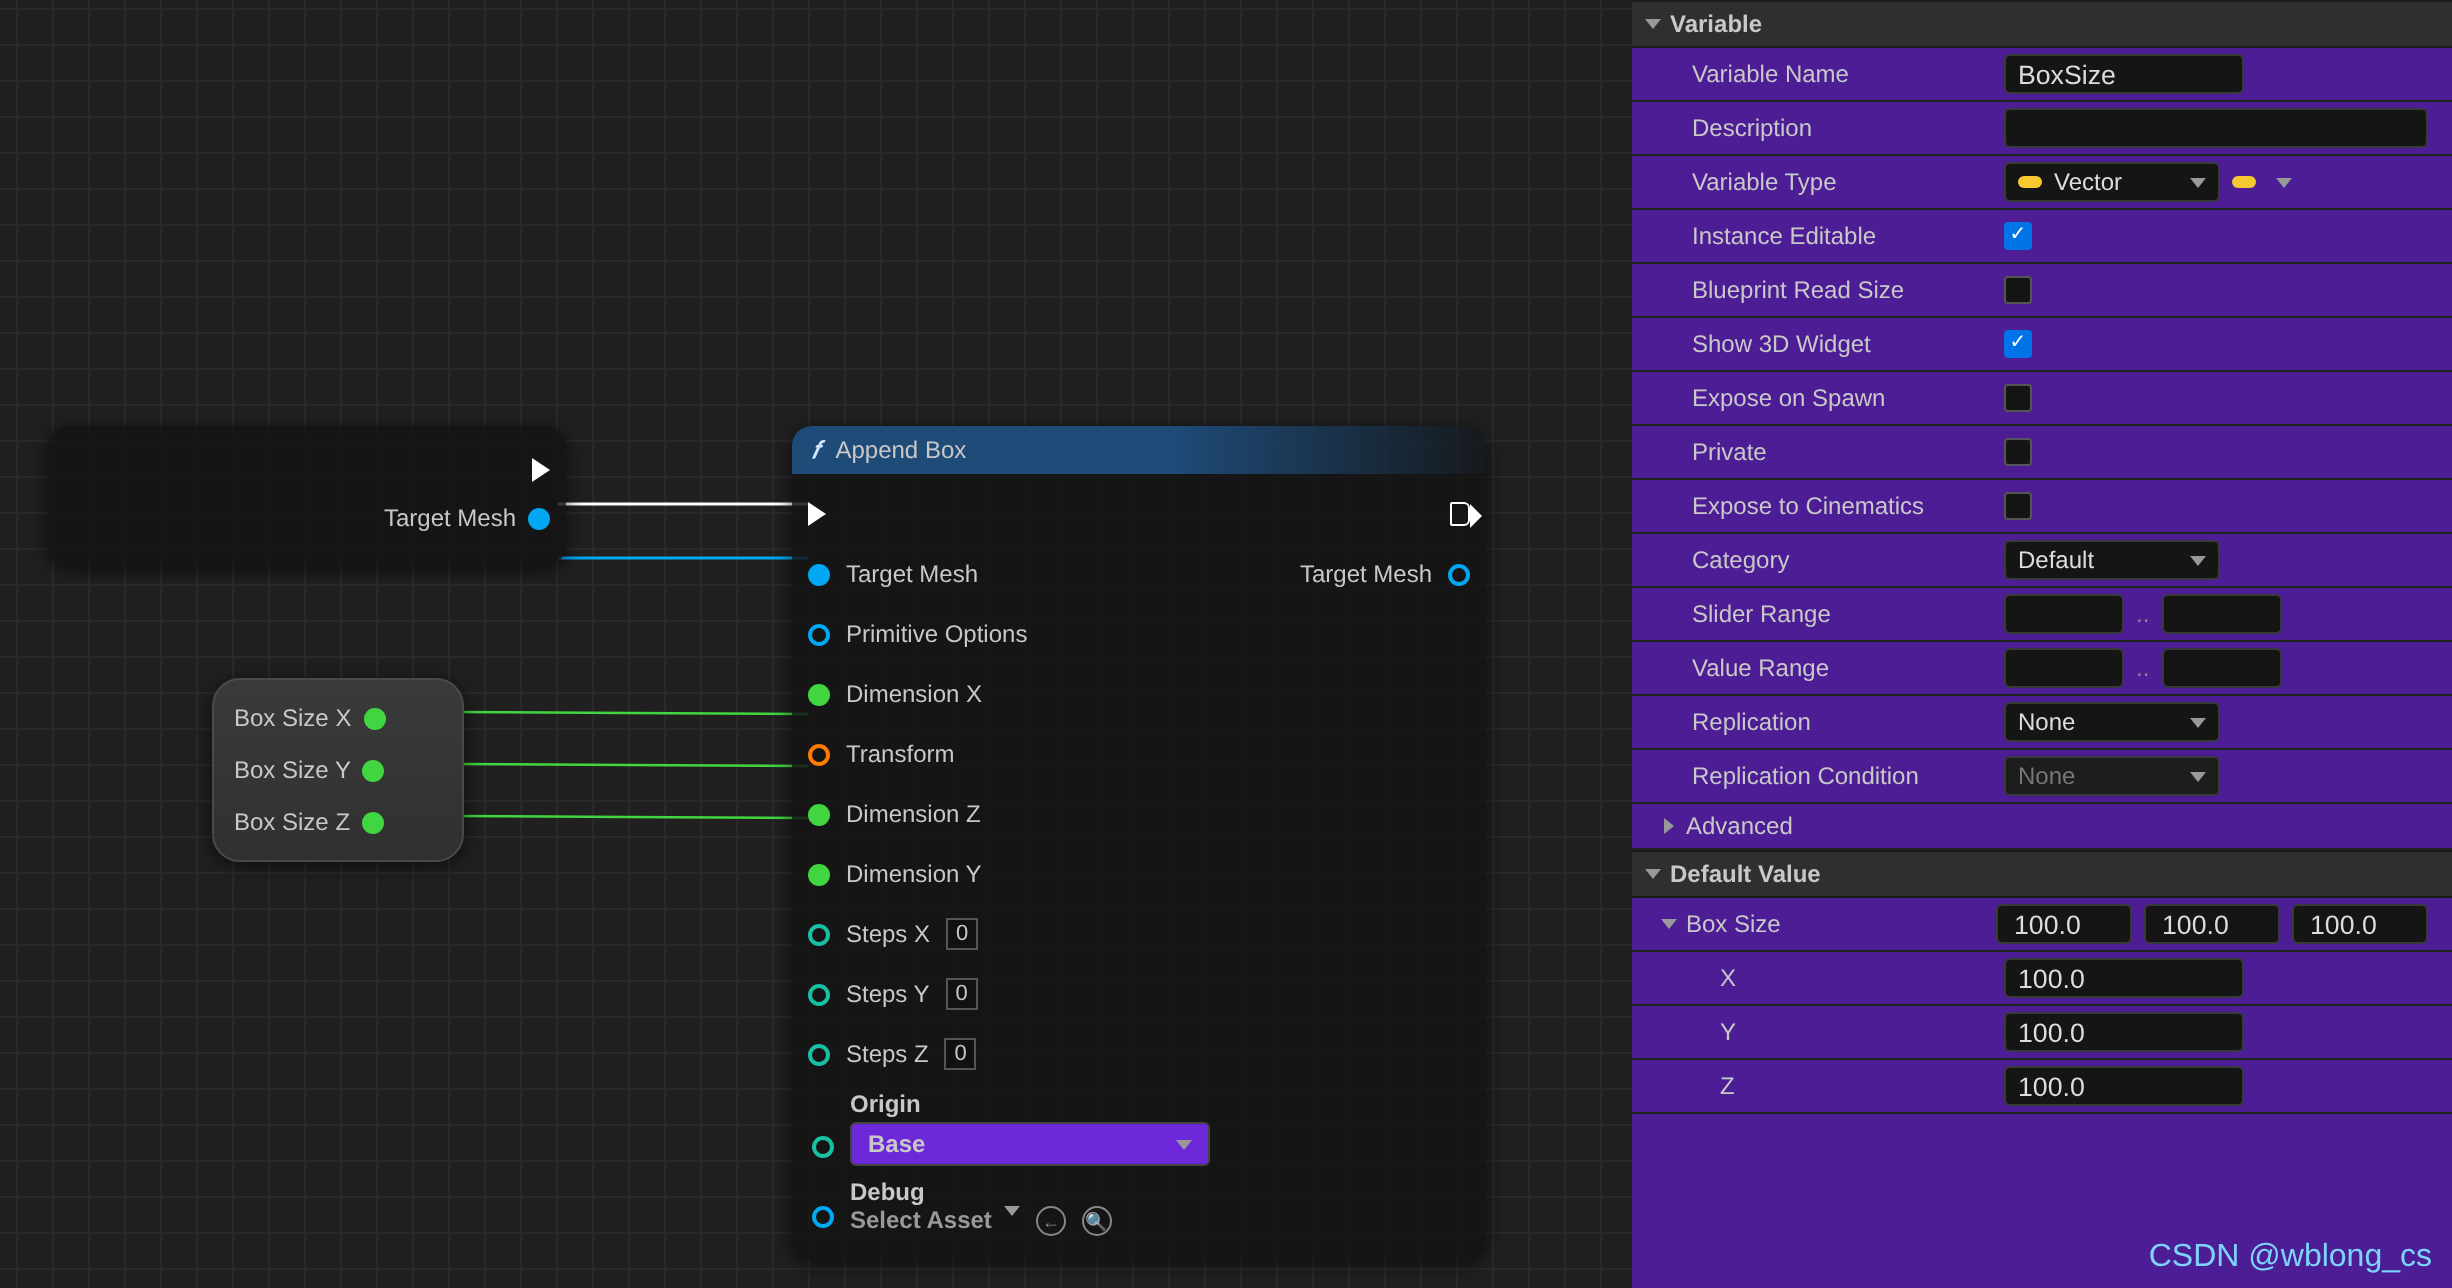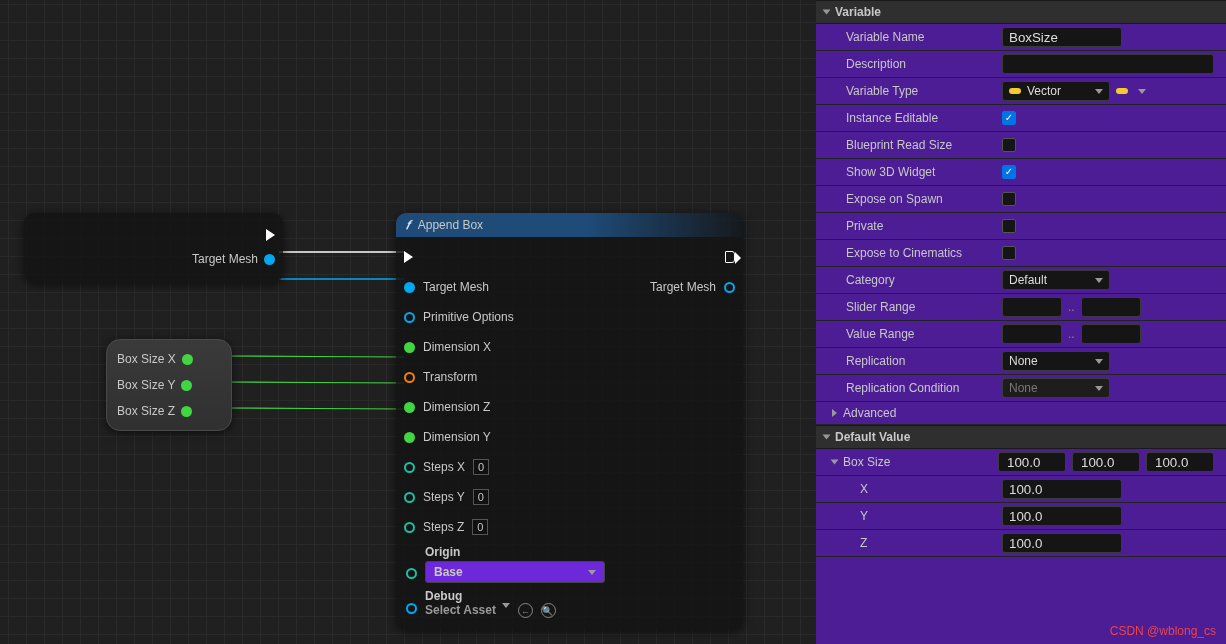--- a/index.html
+++ b/index.html
@@ -72,21 +72,21 @@
   .cb.on::after{content:"✓";color:#fff;font-size:10px;line-height:1;}
   .pill{width:12px;height:6px;border-radius:3px;background:#f5c92f;display:inline-block;}
   .sel{display:flex;align-items:center;justify-content:space-between;background:#151515;border:1px solid #3a3a3a;border-radius:3px;height:20px;padding:0 6px;width:108px;color:#ddd;}
   .sel.dis{color:#777;background:#1d1d1d;}
   .vec-row .k{padding-left:44px;}
   .vec-main .k{padding-left:30px;font-weight:normal;}
   .vec-main .v{gap:6px;}
   .num-inp{background:#151515;border:1px solid #3a3a3a;border-radius:3px;height:20px;padding:0 8px;color:#ddd;width:68px;}
   .range-sep{color:#888;}
   .adv-row{display:flex;align-items:center;gap:6px;padding:4px 8px 4px 16px;border-bottom:1px solid #222;}
-  .watermark{position:absolute;right:10px;bottom:6px;color:#ef4444;font-size:12px;}
+  .watermark{position:absolute;right:10px;bottom:6px;color:#7dd3fc;font-size:16px;}
 </style>
 </head>
 <body>
 
 <div class="graph-area">
   <div class="grid"></div>
 
   <svg class="wires" width="816" height="644">
     <path d="M279 252 C330 252 350 252 404 252" stroke="#fff" stroke-width="1.5" fill="none"></path>
     <path d="M279 279 C330 279 350 279 404 279" stroke="#00a8f3" stroke-width="1.5" fill="none"></path>

